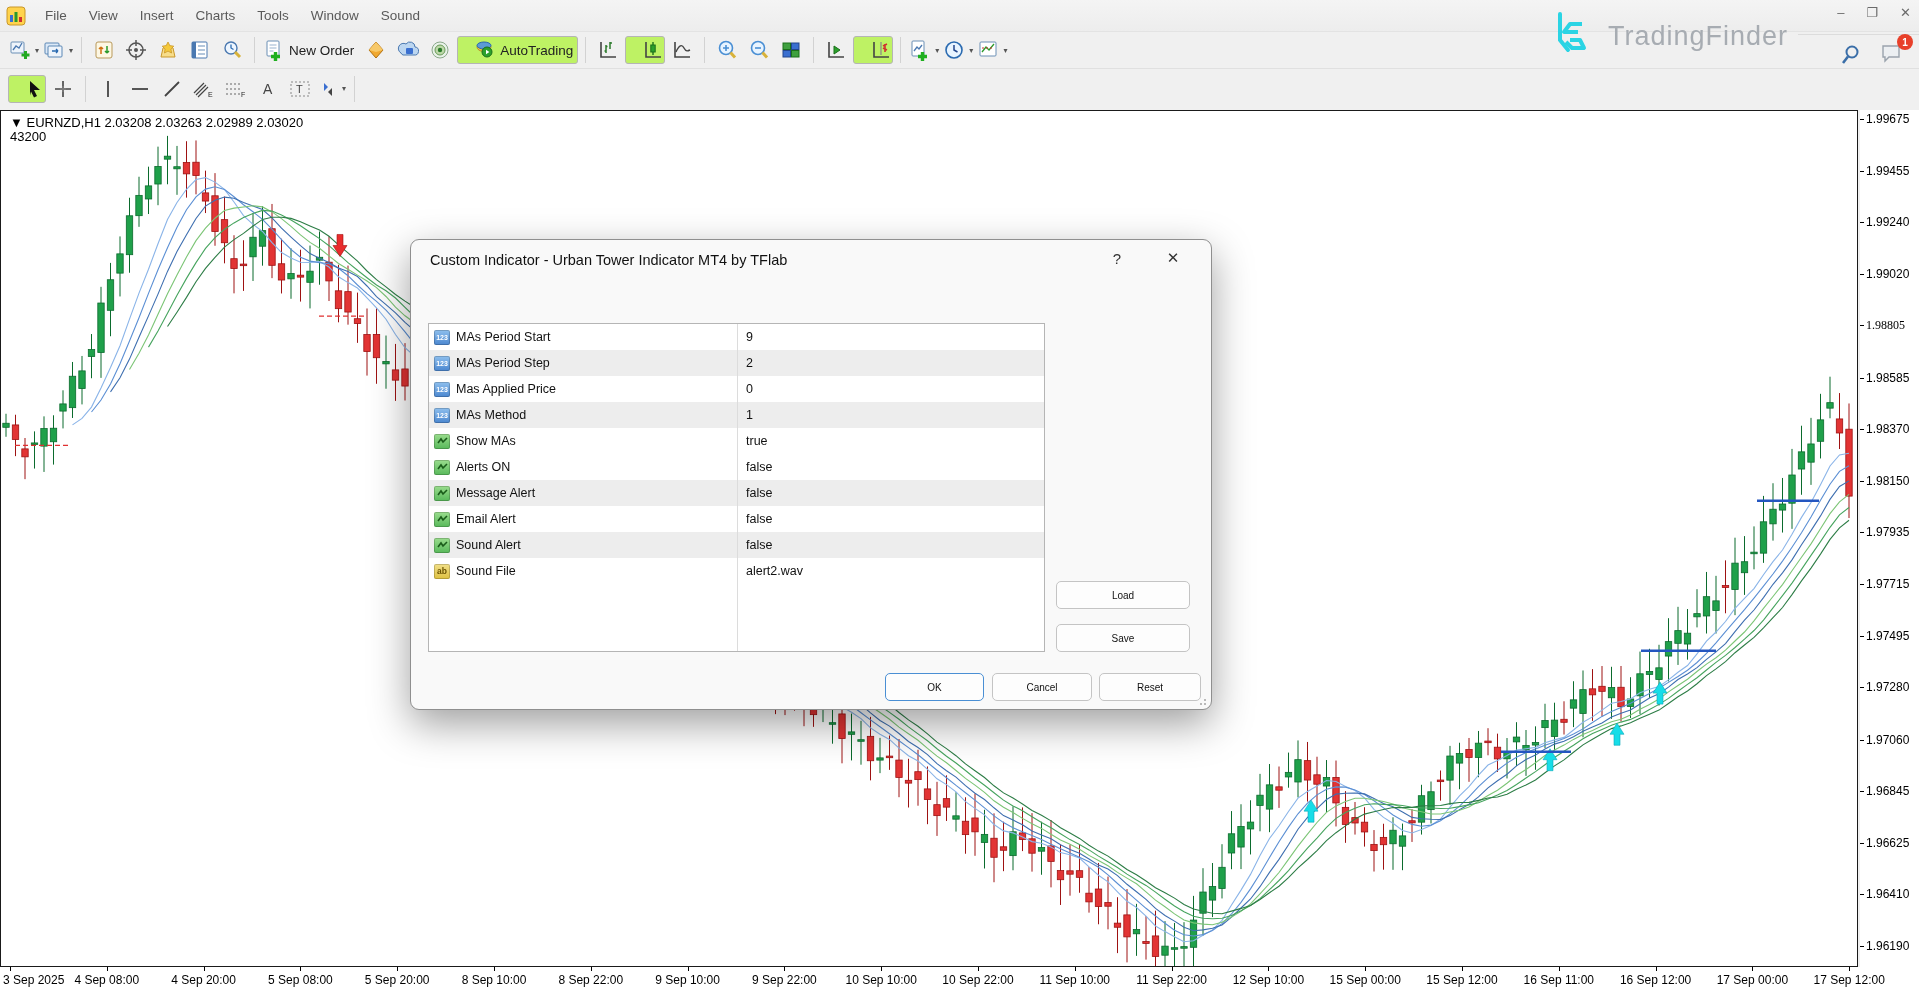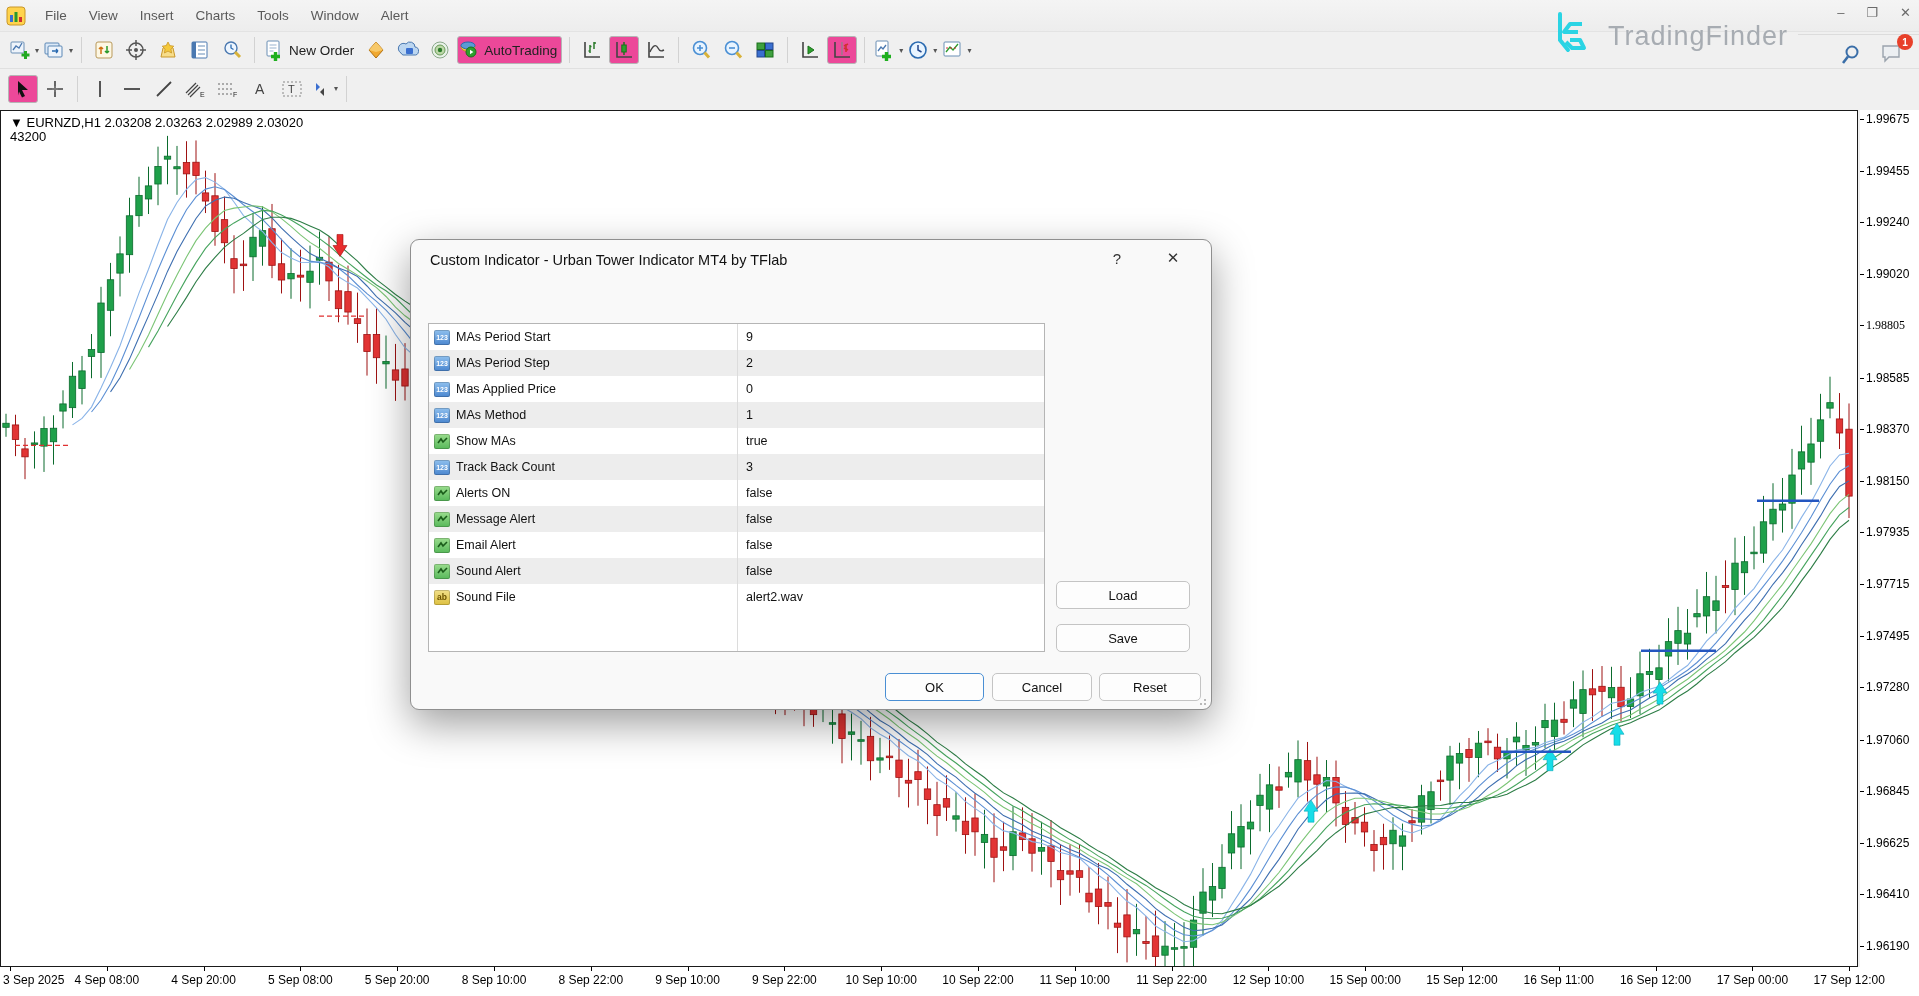--- a/index.html
+++ b/index.html
@@ -20,21 +20,21 @@
   .win-controls { position:absolute; right:8px; top:6px; display:flex; gap:22px; align-items:center; color:#6a6a6a; }
   .win-controls span { font-size:13px; line-height:14px; }
   
   .toolbar { position:absolute; left:0; display:flex; align-items:center; gap:2px;
     background:#f0f0f0; padding-left:8px; }
   .tb1 { top:31px; width:1919px; height:37px; border-top:1px solid #e3e3e3; }
   .tb2 { top:68px; width:1919px; height:40px; border-top:1px solid #e0e0e0; }
   .sep { width:1px; height:26px; background:#d2d2d2; margin:0 5px; }
   .tbtn { min-width:30px; height:28px; display:flex; align-items:center; justify-content:center;
     border-radius:3px; border:1px solid transparent; gap:4px; }
-  .tbtn.pressed { border-color:#b5b5b5; background:#ec4899; }
+  .tbtn.pressed { border-color:#b5b5b5; background:#bef264;padding-left:16px; }
   .tbtn .caret { font-size:8px; color:#555; }
   .tbtn-label { font-size:13.5px; color:#222; padding-right:4px; }
   .tf-btn { min-width:32px; height:26px; display:flex; align-items:center; justify-content:center;
     font-size:12.5px; color:#444; border:1px solid transparent; border-radius:2px; }
   .tf-btn.active { border-color:#a9a9a9; background:#fafafa; color:#111; }
   
   .chart { position:absolute; left:0; top:110px; width:1858px; height:857px;
     background:#fff; border:1px solid #1a1a1a; }
   .chart svg { position:absolute; left:0; top:0; }
   .symbol-line { position:absolute; left:9px; top:4px; font-size:13px; color:#000; }
@@ -65,21 +65,21 @@
   .trow.even { background:#ededed; }
   .tcell-var { display:flex; align-items:center; padding-left:5px; gap:6px; color:#111; }
   .trow.header .tcell-var { padding-left:11px; }
   .tcell-val { padding-left:9px; color:#111; }
   .ricon { width:16px; height:15px; border-radius:2px; display:flex; align-items:center; justify-content:center;
     font-weight:bold; flex:none; box-shadow:inset 0 0 0 1px rgba(0,0,0,.18); }
   .ricon.numeric { background:linear-gradient(#8fc0ee,#4a86cf); color:#fff; font-size:7px; }
   .ricon.boolean { background:linear-gradient(#9bdd8e,#57b85a); }
   .ricon.string  { background:linear-gradient(#f2e08a,#ddc040); color:#6b5200; font-size:8.5px; }
   .dlg-btn { position:absolute; background:#fdfdfd; border:1px solid #c4c4c4; border-radius:5px;
-    font-size:13px; color:#111; display:flex; align-items:center; justify-content:center; }
+    font-size:10px; color:#111; display:flex; align-items:center; justify-content:center; }
   .btn-load { left:645px; top:341px; width:134px; height:28px; }
   .btn-save { left:645px; top:384px; width:134px; height:28px; }
   .btn-ok    { left:474px; top:433px; width:99px;  height:28px; border:1.6px solid #4a8fd4; }
   .btn-cancel{ left:581px; top:433px; width:100px; height:28px; }
   .btn-reset { left:688px; top:433px; width:102px; height:28px; }
   .resize-grip { position:absolute; right:5px; bottom:4px; width:10px; height:10px; }
   .resize-grip i { position:absolute; width:2px; height:2px; background:#b9b9b9; }
   
   .branding { position:absolute; left:1540px; top:4px; width:379px; height:70px; }
   .brand-wrap { position:absolute; left:8px; top:6px; display:flex; align-items:center; gap:14px; }
@@ -100,21 +100,21 @@
     <rect x="8.5" y="6" width="3" height="10" fill="#2a9a2a"></rect>
     <rect x="13" y="11" width="3" height="5" fill="#d03030"></rect>
   </svg>
   <div id="menu-items" style="display: flex;">
       <span class="menu-item">File</span>
       <span class="menu-item">View</span>
       <span class="menu-item">Insert</span>
       <span class="menu-item">Charts</span>
       <span class="menu-item">Tools</span>
       <span class="menu-item">Window</span>
-      <span class="menu-item">Alert</span>
+      <span class="menu-item">Sound</span>
     </div>
   <div class="win-controls">
     <span>–</span>
     <span>❐</span>
     <span>✕</span>
   </div>
 </div>
 
 <div class="toolbar tb1">
   <div class="tbtn">
@@ -862,27 +862,20 @@
         <div class="tcell-var">
           <span class="ricon boolean">
             <svg width="11" height="9" viewBox="0 0 11 9">
               <path d="M1 6l3-4 2 3 4-4" stroke="#1a5c1a" fill="none" stroke-width="1.6"></path>
             </svg>
           </span>
           <span>Show MAs</span>
         </div>
         <div class="tcell-val">true</div>
       </div>
-      <div class="trow even">
-        <div class="tcell-var">
-          <span class="ricon numeric">123</span>
-          <span>Track Back Count</span>
-        </div>
-        <div class="tcell-val">3</div>
-      </div>
       <div class="trow">
         <div class="tcell-var">
           <span class="ricon boolean">
             <svg width="11" height="9" viewBox="0 0 11 9">
               <path d="M1 6l3-4 2 3 4-4" stroke="#1a5c1a" fill="none" stroke-width="1.6"></path>
             </svg>
           </span>
           <span>Alerts ON</span>
         </div>
         <div class="tcell-val">false</div>

